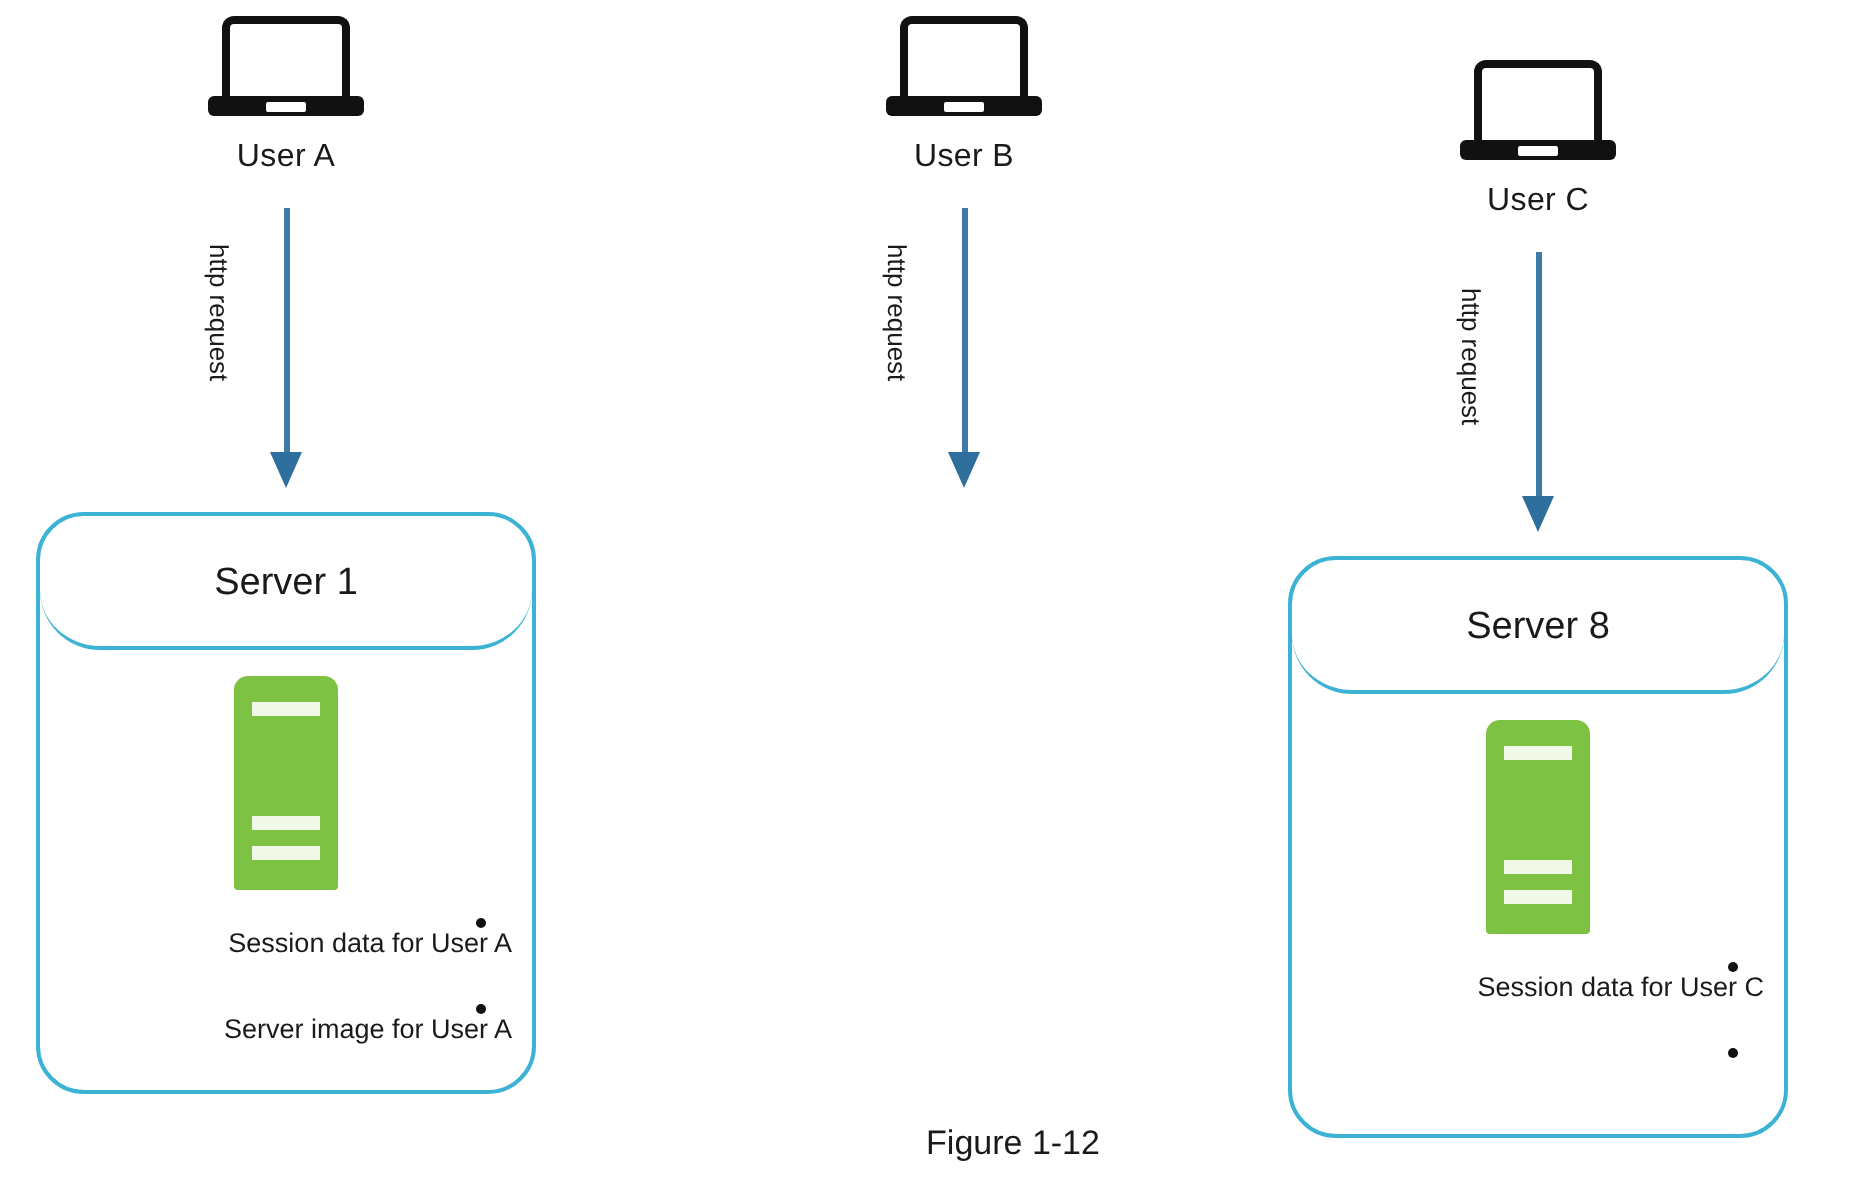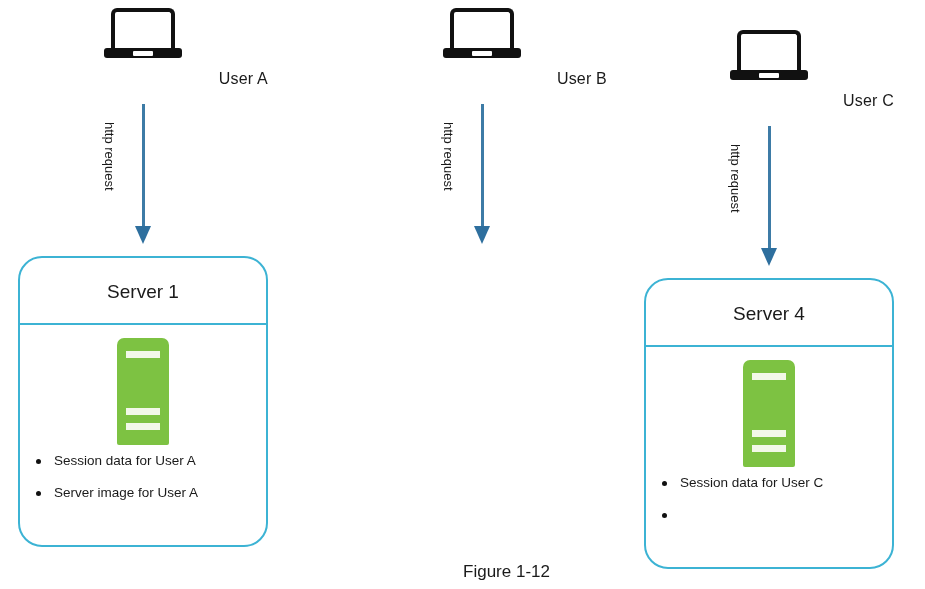--- a/index.html
+++ b/index.html
@@ -62,21 +62,21 @@
     background: #ffffff;
     border-radius: 1px;
   }
 
   
   .user-label {
     position: absolute;
     left: 0;
     top: 70px;
     width: 100%;
-    text-align: right;
+    text-align: center;
     font-size: 16px;
     color: #1a1a1a;
     letter-spacing: .2px;
   }
 
   
   .arrow {
     position: absolute;
     left: 50%;
     top: 104px;
@@ -135,20 +135,21 @@
     left: 0;
     top: 0;
     width: 100%;
     height: 67px;
     line-height: 67px;
     text-align: center;
     font-size: 19px;
     color: #1a1a1a;
     border-bottom: 2.5px solid #3cb3d4;
     box-sizing: border-box;
+    border-radius: 30px;
   }
 
   
   .server-glyph {
     position: absolute;
     left: 50%;
     transform: translateX(-50%);
     top: 80px;
     width: 52px;
     height: 107px;
@@ -169,22 +170,23 @@
 
   
   .bullets {
     position: absolute;
     left: 16px;
     top: 195px;
     width: calc(100% - 26px);
   }
   .bullet-row {
     display: flex;
-    align-items: flex-start;
+    align-items: flex-end;
     margin-bottom: 16px;
+    flex-direction: column;
   }
   .bullet-dot {
     flex: 0 0 auto;
     width: 5px;
     height: 5px;
     border-radius: 50%;
     background: #111111;
     margin-top: 6px;
     margin-right: 13px;
   }
@@ -267,21 +269,21 @@
         <div class="laptop-notch"></div>
       </div>
     </div>
     <div class="user-label">User C</div>
     <div class="arrow">
       <div class="arrow-line"></div>
       <div class="arrow-head"></div>
       <div class="arrow-caption">http request</div>
     </div>
     <div class="server-card">
-      <div class="server-title">Server 4</div>
+      <div class="server-title">Server 8</div>
       <div class="server-glyph">
         <i class="s1"></i>
         <i class="s2"></i>
         <i class="s3"></i>
       </div>
       <div class="bullets">
         <div class="bullet-row">
           <span class="bullet-dot"></span>
           <span class="bullet-text">Session data for User C</span>
         </div>

